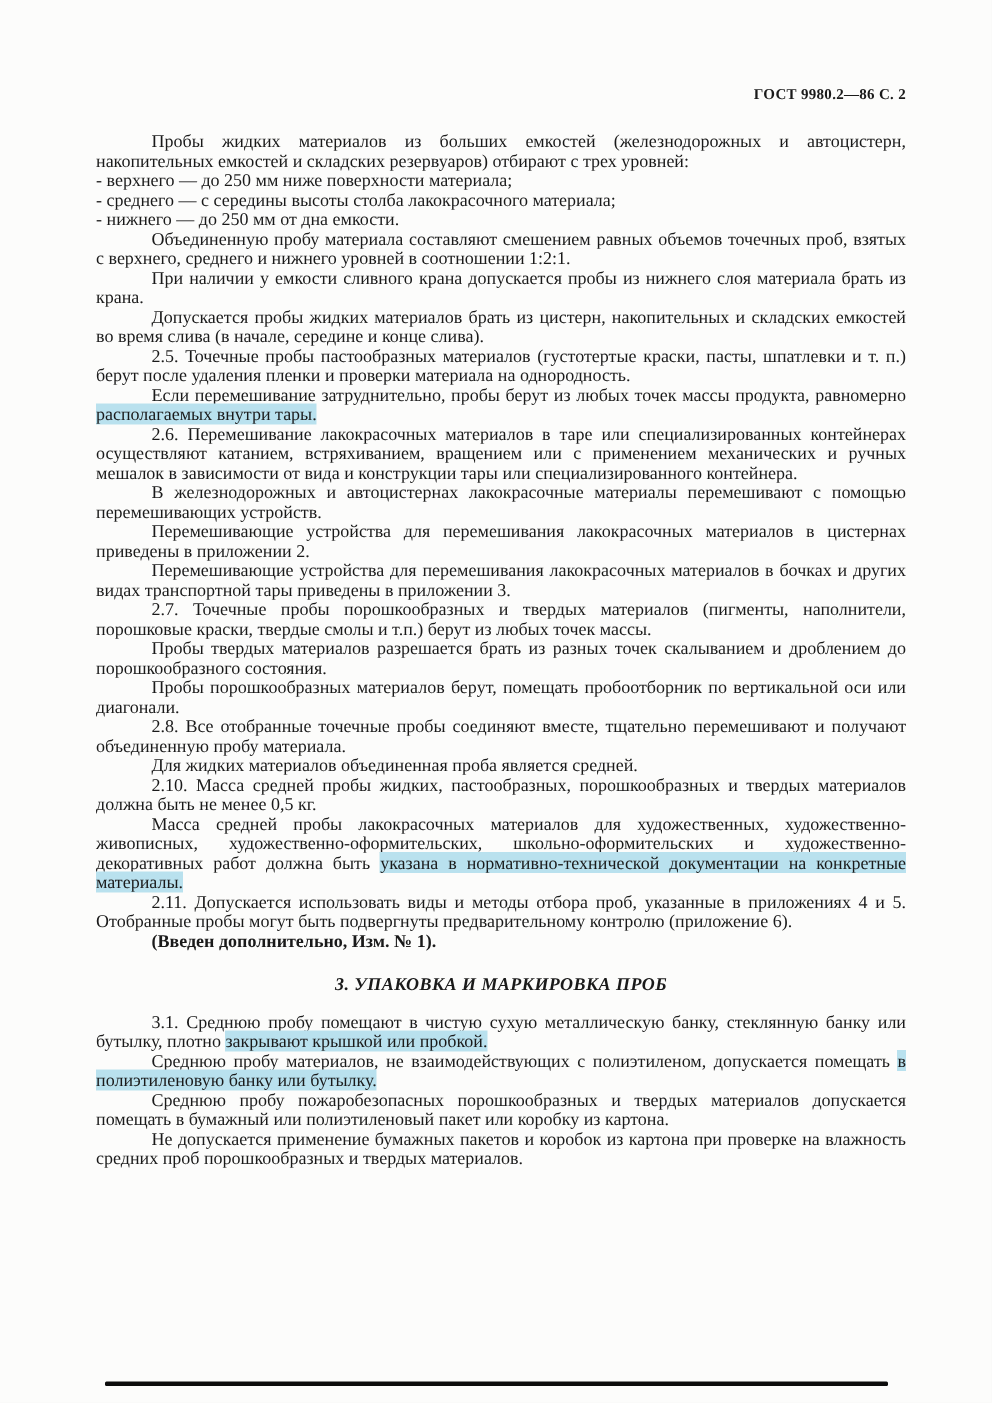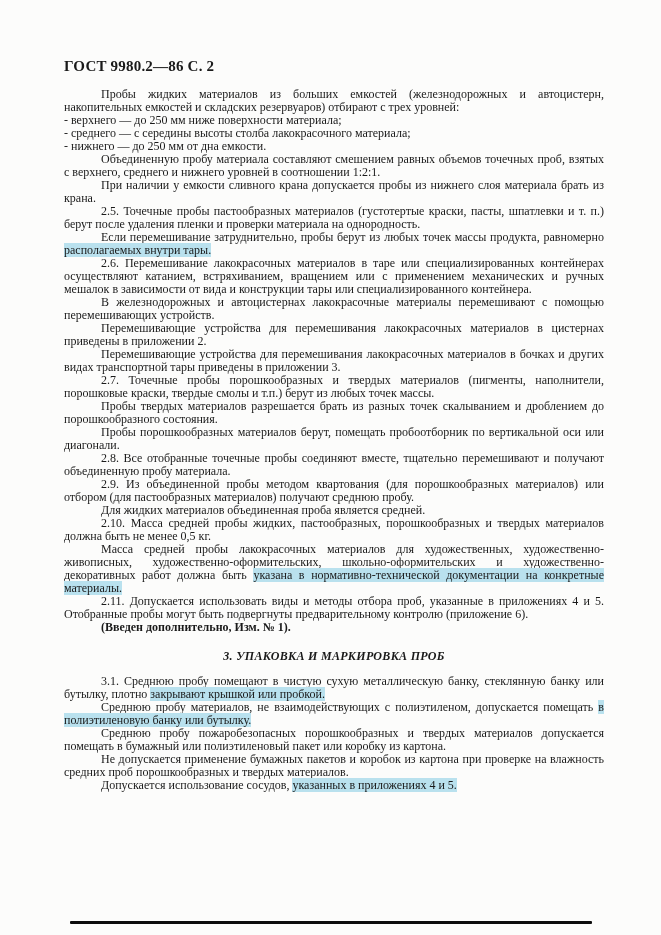--- a/index.html
+++ b/index.html
@@ -15,22 +15,23 @@
   .page {
     position: absolute;
     inset: 0;
     background: var(--paper, #fcfcfb);
   }
   .doc-header {
     position: absolute;
     top: 58px;
     left: 64px;
     width: 540px;
+    text-align: right;
     font-weight: bold;
-    font-size: 15px;
+    font-size: 10px;
     letter-spacing: 0.2px;
     white-space: pre;
   }
   .doc-content {
     position: absolute;
     top: 88px;
     left: 64px;
     width: 540px;
     font-size: 12px;
     line-height: 13px;
@@ -64,37 +65,36 @@
 
 <div class="page">
   <div class="doc-header">ГОСТ 9980.2—86 С. 2</div>
   <div class="doc-content">
       <p class="indent"><span>Пробы жидких материалов из больших емкостей (железнодорожных и автоцистерн, накопительных емкостей и складских резервуаров) отбирают с трех уровней:</span></p>
       <p class="flush"><span>- верхнего — до 250 мм ниже поверхности материала;</span></p>
       <p class="flush"><span>- среднего — с середины высоты столба лакокрасочного материала;</span></p>
       <p class="flush"><span>- нижнего — до 250 мм от дна емкости.</span></p>
       <p class="indent"><span>Объединенную пробу материала составляют смешением равных объемов точечных проб, взятых с верхнего, среднего и нижнего уровней в соотношении 1:2:1.</span></p>
       <p class="indent"><span>При наличии у емкости сливного крана допускается пробы из нижнего слоя материала брать из крана.</span></p>
+      <p class="indent"><span>Допускается пробы жидких материалов брать из цистерн, накопительных и складских емкостей во время слива (в начале, середине и конце слива).</span></p>
       <p class="indent"><span>2.5. Точечные пробы пастообразных материалов (густотертые краски, пасты, шпатлевки и т. п.) берут после удаления пленки и проверки материала на однородность.</span></p>
       <p class="indent"><span>Если перемешивание затруднительно, пробы берут из любых точек массы продукта, равномерно </span><span class="hl">располагаемых внутри тары.</span></p>
       <p class="indent"><span>2.6. Перемешивание лакокрасочных материалов в таре или специализированных контейнерах осуществляют катанием, встряхиванием, вращением или с применением механических и ручных мешалок в зависимости от вида и конструкции тары или специализированного контейнера.</span></p>
       <p class="indent"><span>В железнодорожных и автоцистернах лакокрасочные материалы перемешивают с помощью перемешивающих устройств.</span></p>
       <p class="indent"><span>Перемешивающие устройства для перемешивания лакокрасочных материалов в цистернах приведены в приложении 2.</span></p>
       <p class="indent"><span>Перемешивающие устройства для перемешивания лакокрасочных материалов в бочках и других видах транспортной тары приведены в приложении 3.</span></p>
       <p class="indent"><span>2.7. Точечные пробы порошкообразных и твердых материалов (пигменты, наполнители, порошковые краски, твердые смолы и т.п.) берут из любых точек массы.</span></p>
       <p class="indent"><span>Пробы твердых материалов разрешается брать из разных точек скалыванием и дроблением до порошкообразного состояния.</span></p>
       <p class="indent"><span>Пробы порошкообразных материалов берут, помещать пробоотборник по вертикальной оси или диагонали.</span></p>
       <p class="indent"><span>2.8. Все отобранные точечные пробы соединяют вместе, тщательно перемешивают и получают объединенную пробу материала.</span></p>
-      <p class="indent"><span>2.9. Из объединенной пробы методом квартования (для порошкообразных материалов) или отбором (для пастообразных материалов) получают среднюю пробу.</span></p>
       <p class="indent"><span>Для жидких материалов объединенная проба является средней.</span></p>
       <p class="indent"><span>2.10. Масса средней пробы жидких, пастообразных, порошкообразных и твердых материалов должна быть не менее 0,5 кг.</span></p>
       <p class="indent"><span>Масса средней пробы лакокрасочных материалов для художественных, художественно-живописных, художественно-оформительских, школьно-оформительских и художественно-декоративных работ должна быть </span><span class="hl">указана в нормативно-технической документации на конкретные материалы.</span></p>
       <p class="indent"><span>2.11. Допускается использовать виды и методы отбора проб, указанные в приложениях 4 и 5. Отобранные пробы могут быть подвергнуты предварительному контролю (приложение 6).</span></p>
       <p class="bold"><span>(Введен дополнительно, Изм. № 1).</span></p>
       <p class="heading"><span>3. УПАКОВКА И МАРКИРОВКА ПРОБ</span></p>
       <p class="indent"><span>3.1. Среднюю пробу помещают в чистую сухую металлическую банку, стеклянную банку или бутылку, плотно </span><span class="hl">закрывают крышкой или пробкой.</span></p>
       <p class="indent"><span>Среднюю пробу материалов, не взаимодействующих с полиэтиленом, допускается помещать </span><span class="hl">в полиэтиленовую банку или бутылку.</span></p>
       <p class="indent"><span>Среднюю пробу пожаробезопасных порошкообразных и твердых материалов допускается помещать в бумажный или полиэтиленовый пакет или коробку из картона.</span></p>
       <p class="indent"><span>Не допускается применение бумажных пакетов и коробок из картона при проверке на влажность средних проб порошкообразных и твердых материалов.</span></p>
-      <p class="indent"><span>Допускается использование сосудов, </span><span class="hl">указанных в приложениях 4 и 5.</span></p>
     </div>
   <div class="scan-line-bottom"></div>
 </div>
 
 </body></html>

